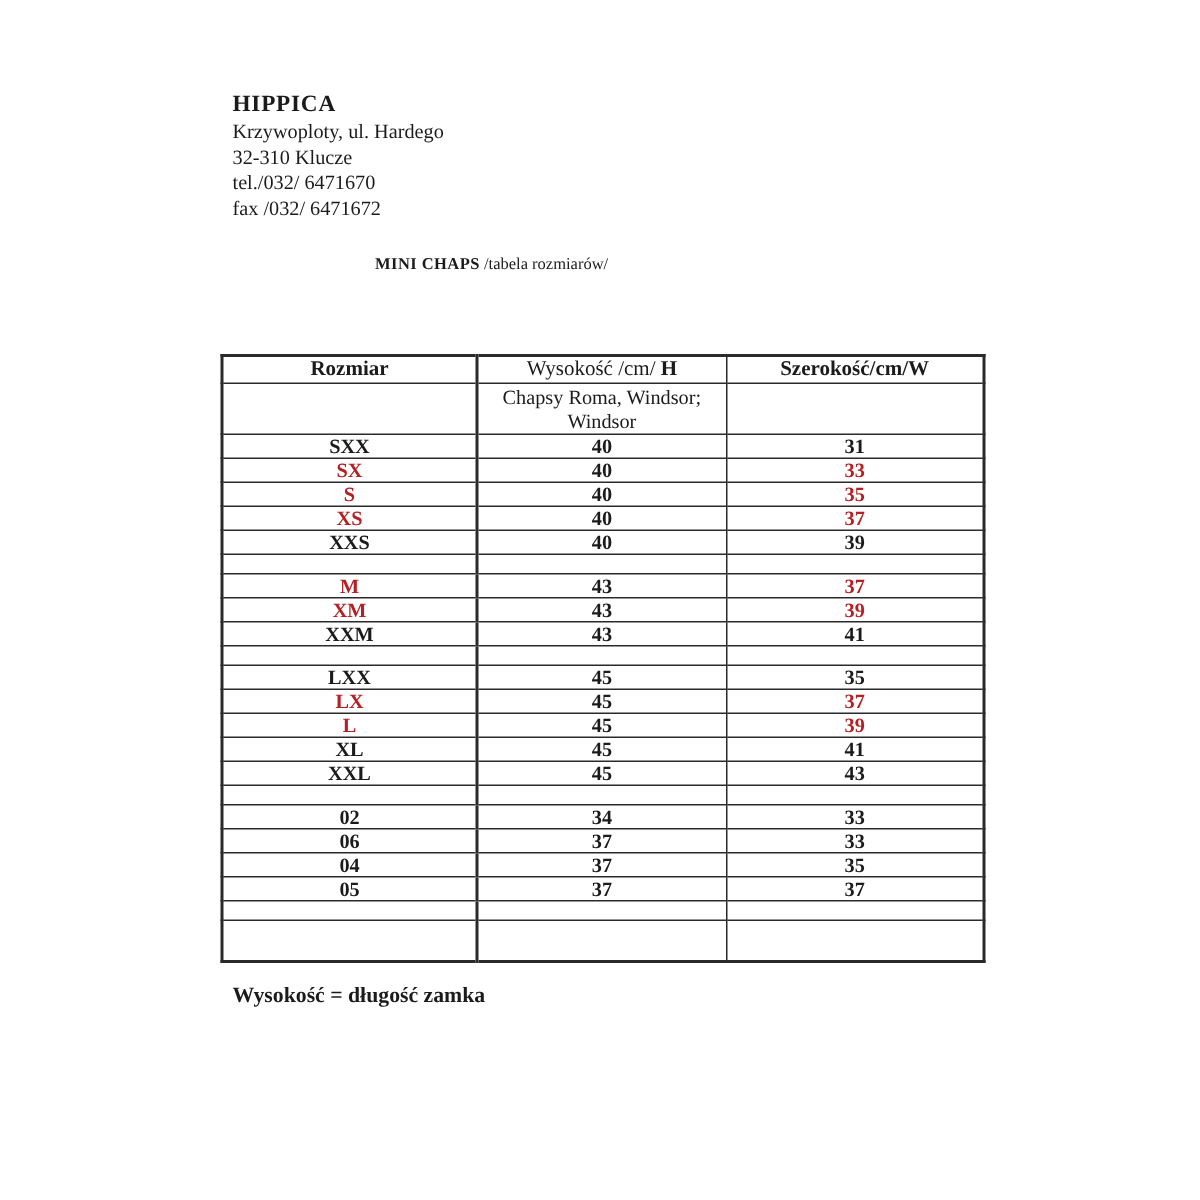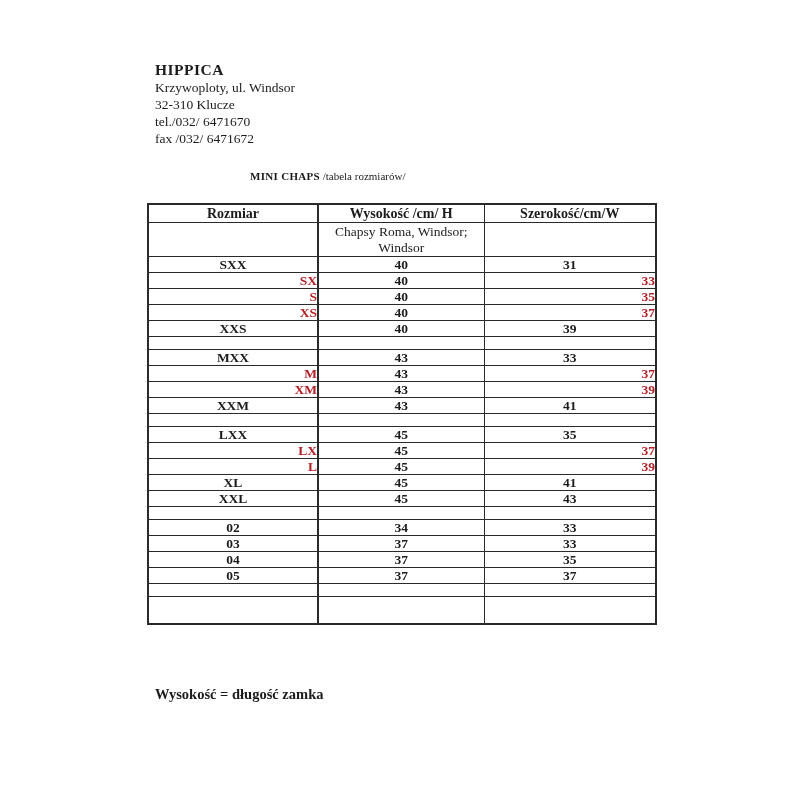--- a/index.html
+++ b/index.html
@@ -48,20 +48,21 @@
   .size-table-wrap {
     position: absolute;
     left: 147px;
     top: 203px;
   }
   table.size-table {
     border-collapse: collapse;
     table-layout: fixed;
     width: 508px;
     border: 2px solid var(--border, #2a2a2a);
+    margin-top: 33px;
   }
   .size-table td, .size-table th {
     border-top: 1.5px solid var(--border, #2a2a2a);
     border-bottom: 1.5px solid var(--border, #2a2a2a);
     padding: 0;
     text-align: center;
     vertical-align: middle;
     font-size: 13.5px;
     font-weight: bold;
     height: 14px;
@@ -75,60 +76,60 @@
     border-right: 1px solid var(--border, #2a2a2a);
   }
   .size-table th { font-size: 14px; height: 17px; }
   .size-table .subheader-row td {
     font-weight: normal;
     height: 33px;
     line-height: 16px;
   }
   .size-table .sep td { height: 12px; }
   .size-table .sep_tall td { height: 26px; }
-  .size-table .red { color: var(--red, #b52025); text-align: right; }
+  .size-table .red { color: var(--red, #b52025); }
 
   
   .footer-note {
     position: absolute;
     left: 155px;
-    top: 686px;
+    top: 656px;
     font-size: 14.5px;
     font-weight: bold;
     white-space: nowrap;
   }
 </style>
 </head>
 <body>
 
 <div class="page">
 
   <div class="company-block">
     <div class="company-name">HIPPICA</div>
-    <div>Krzywoploty, ul. Windsor</div>
+    <div>Krzywoploty, ul. Hardego</div>
     <div>32-310 Klucze</div>
     <div>tel./032/ 6471670</div>
     <div>fax /032/ 6471672</div>
   </div>
 
   <div class="doc-title">
     <span class="title-main">MINI CHAPS</span><span> /tabela rozmiarów/</span>
   </div>
 
   <div class="size-table-wrap">
     <table class="size-table">
       <colgroup>
         <col style="width:170px">
         <col style="width:166px">
         <col style="width:172px">
       </colgroup>
       <thead>
         <tr>
           <th>Rozmiar</th>
-          <th><span style="font-weight:bold">Wysokość /cm/ </span><span>H</span></th>
+          <th><span style="font-weight:normal">Wysokość /cm/ </span><span>H</span></th>
           <th><span style="font-weight:bold">Szerokość/cm/</span><span>W</span></th>
         </tr>
         <tr class="subheader-row">
           <td></td>
           <td>
             <div>Chapsy Roma, Windsor;</div>
             <div>Windsor</div>
           </td>
           <td></td>
         </tr>
@@ -158,25 +159,20 @@
             <td>XXS</td>
             <td>40</td>
             <td>39</td>
           </tr>
           <tr class="sep">
             <td></td>
             <td></td>
             <td></td>
           </tr>
           <tr>
-            <td>MXX</td>
-            <td>43</td>
-            <td>33</td>
-          </tr>
-          <tr>
             <td class="red">M</td>
             <td>43</td>
             <td class="red">37</td>
           </tr>
           <tr>
             <td class="red">XM</td>
             <td>43</td>
             <td class="red">39</td>
           </tr>
           <tr>
@@ -218,21 +214,21 @@
             <td></td>
             <td></td>
             <td></td>
           </tr>
           <tr>
             <td>02</td>
             <td>34</td>
             <td>33</td>
           </tr>
           <tr>
-            <td>03</td>
+            <td>06</td>
             <td>37</td>
             <td>33</td>
           </tr>
           <tr>
             <td>04</td>
             <td>37</td>
             <td>35</td>
           </tr>
           <tr>
             <td>05</td>

